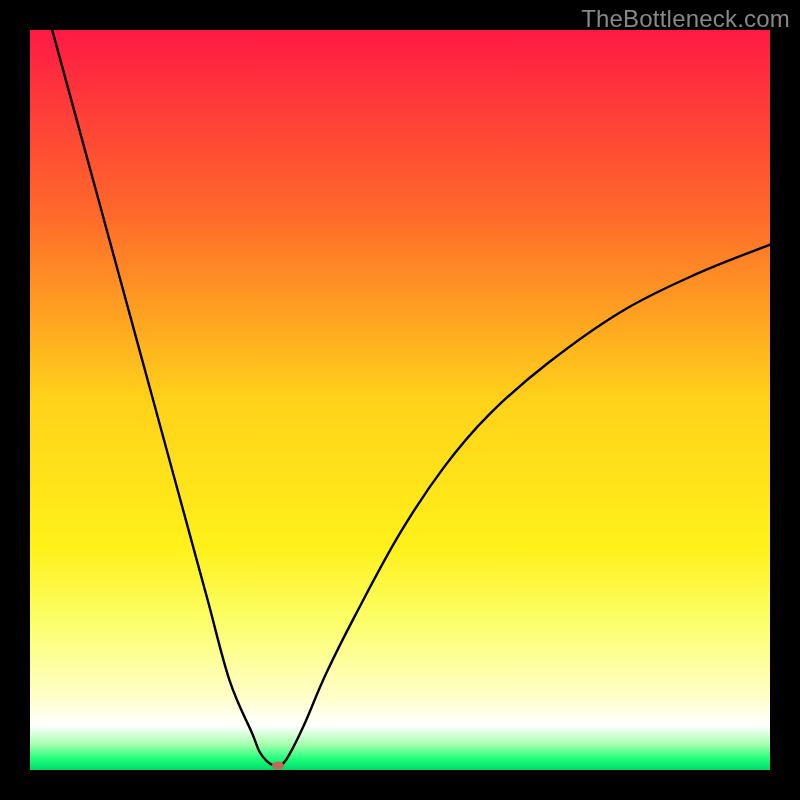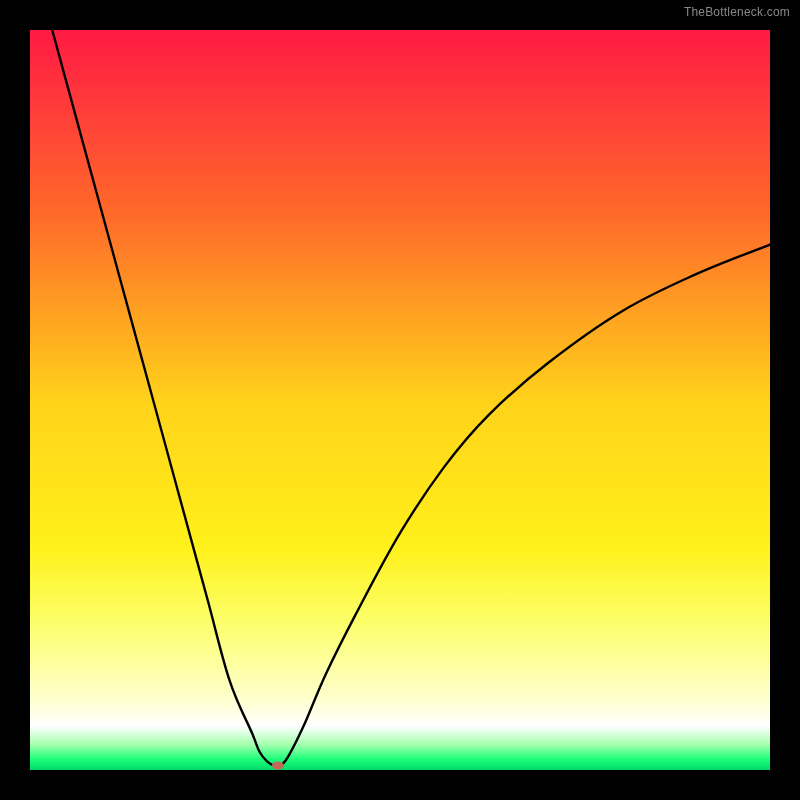--- a/index.html
+++ b/index.html
@@ -39,21 +39,21 @@
     left: 0;
     top: 0;
     width: 100%;
     height: 100%;
   }
   .watermark {
     position: absolute;
     top: 5px;
     right: 10px;
     color: #888888;
-    font-size: 12px;
+    font-size: 24px;
     font-weight: 500;
     letter-spacing: 0.2px;
   }
 </style>
 </head>
 <body>
 
 <div class="frame">
 
   <div class="plot-area">

